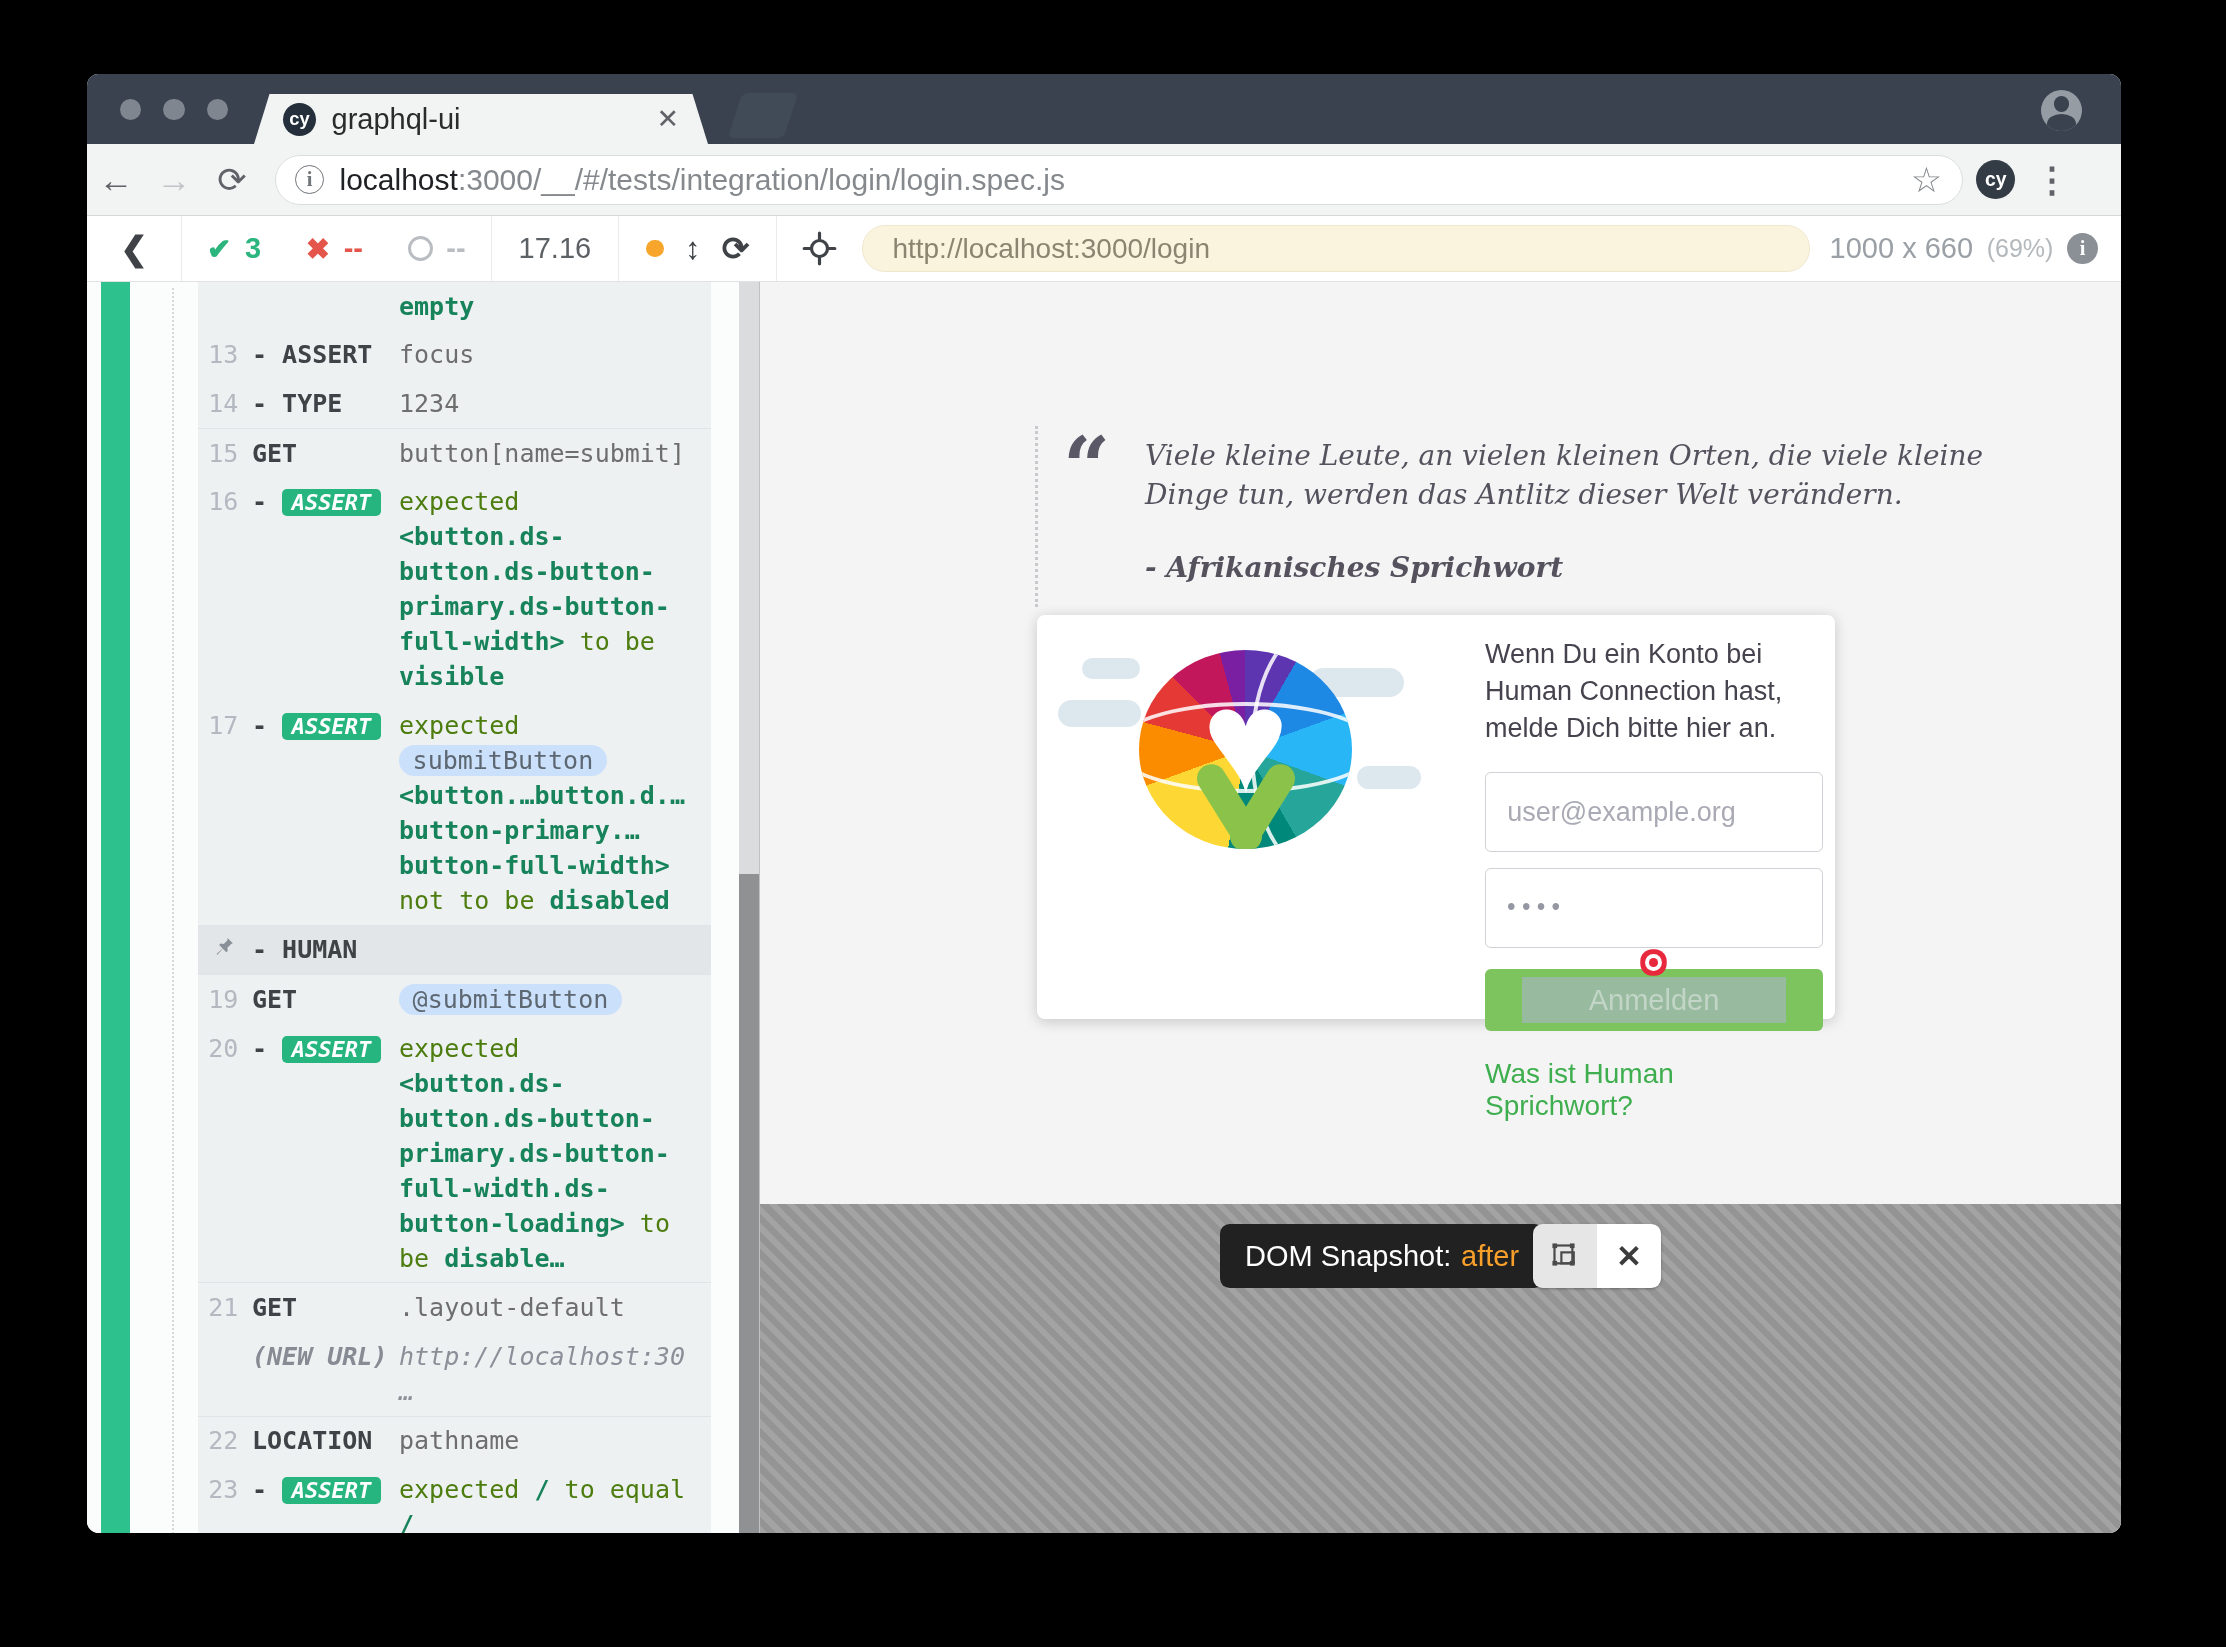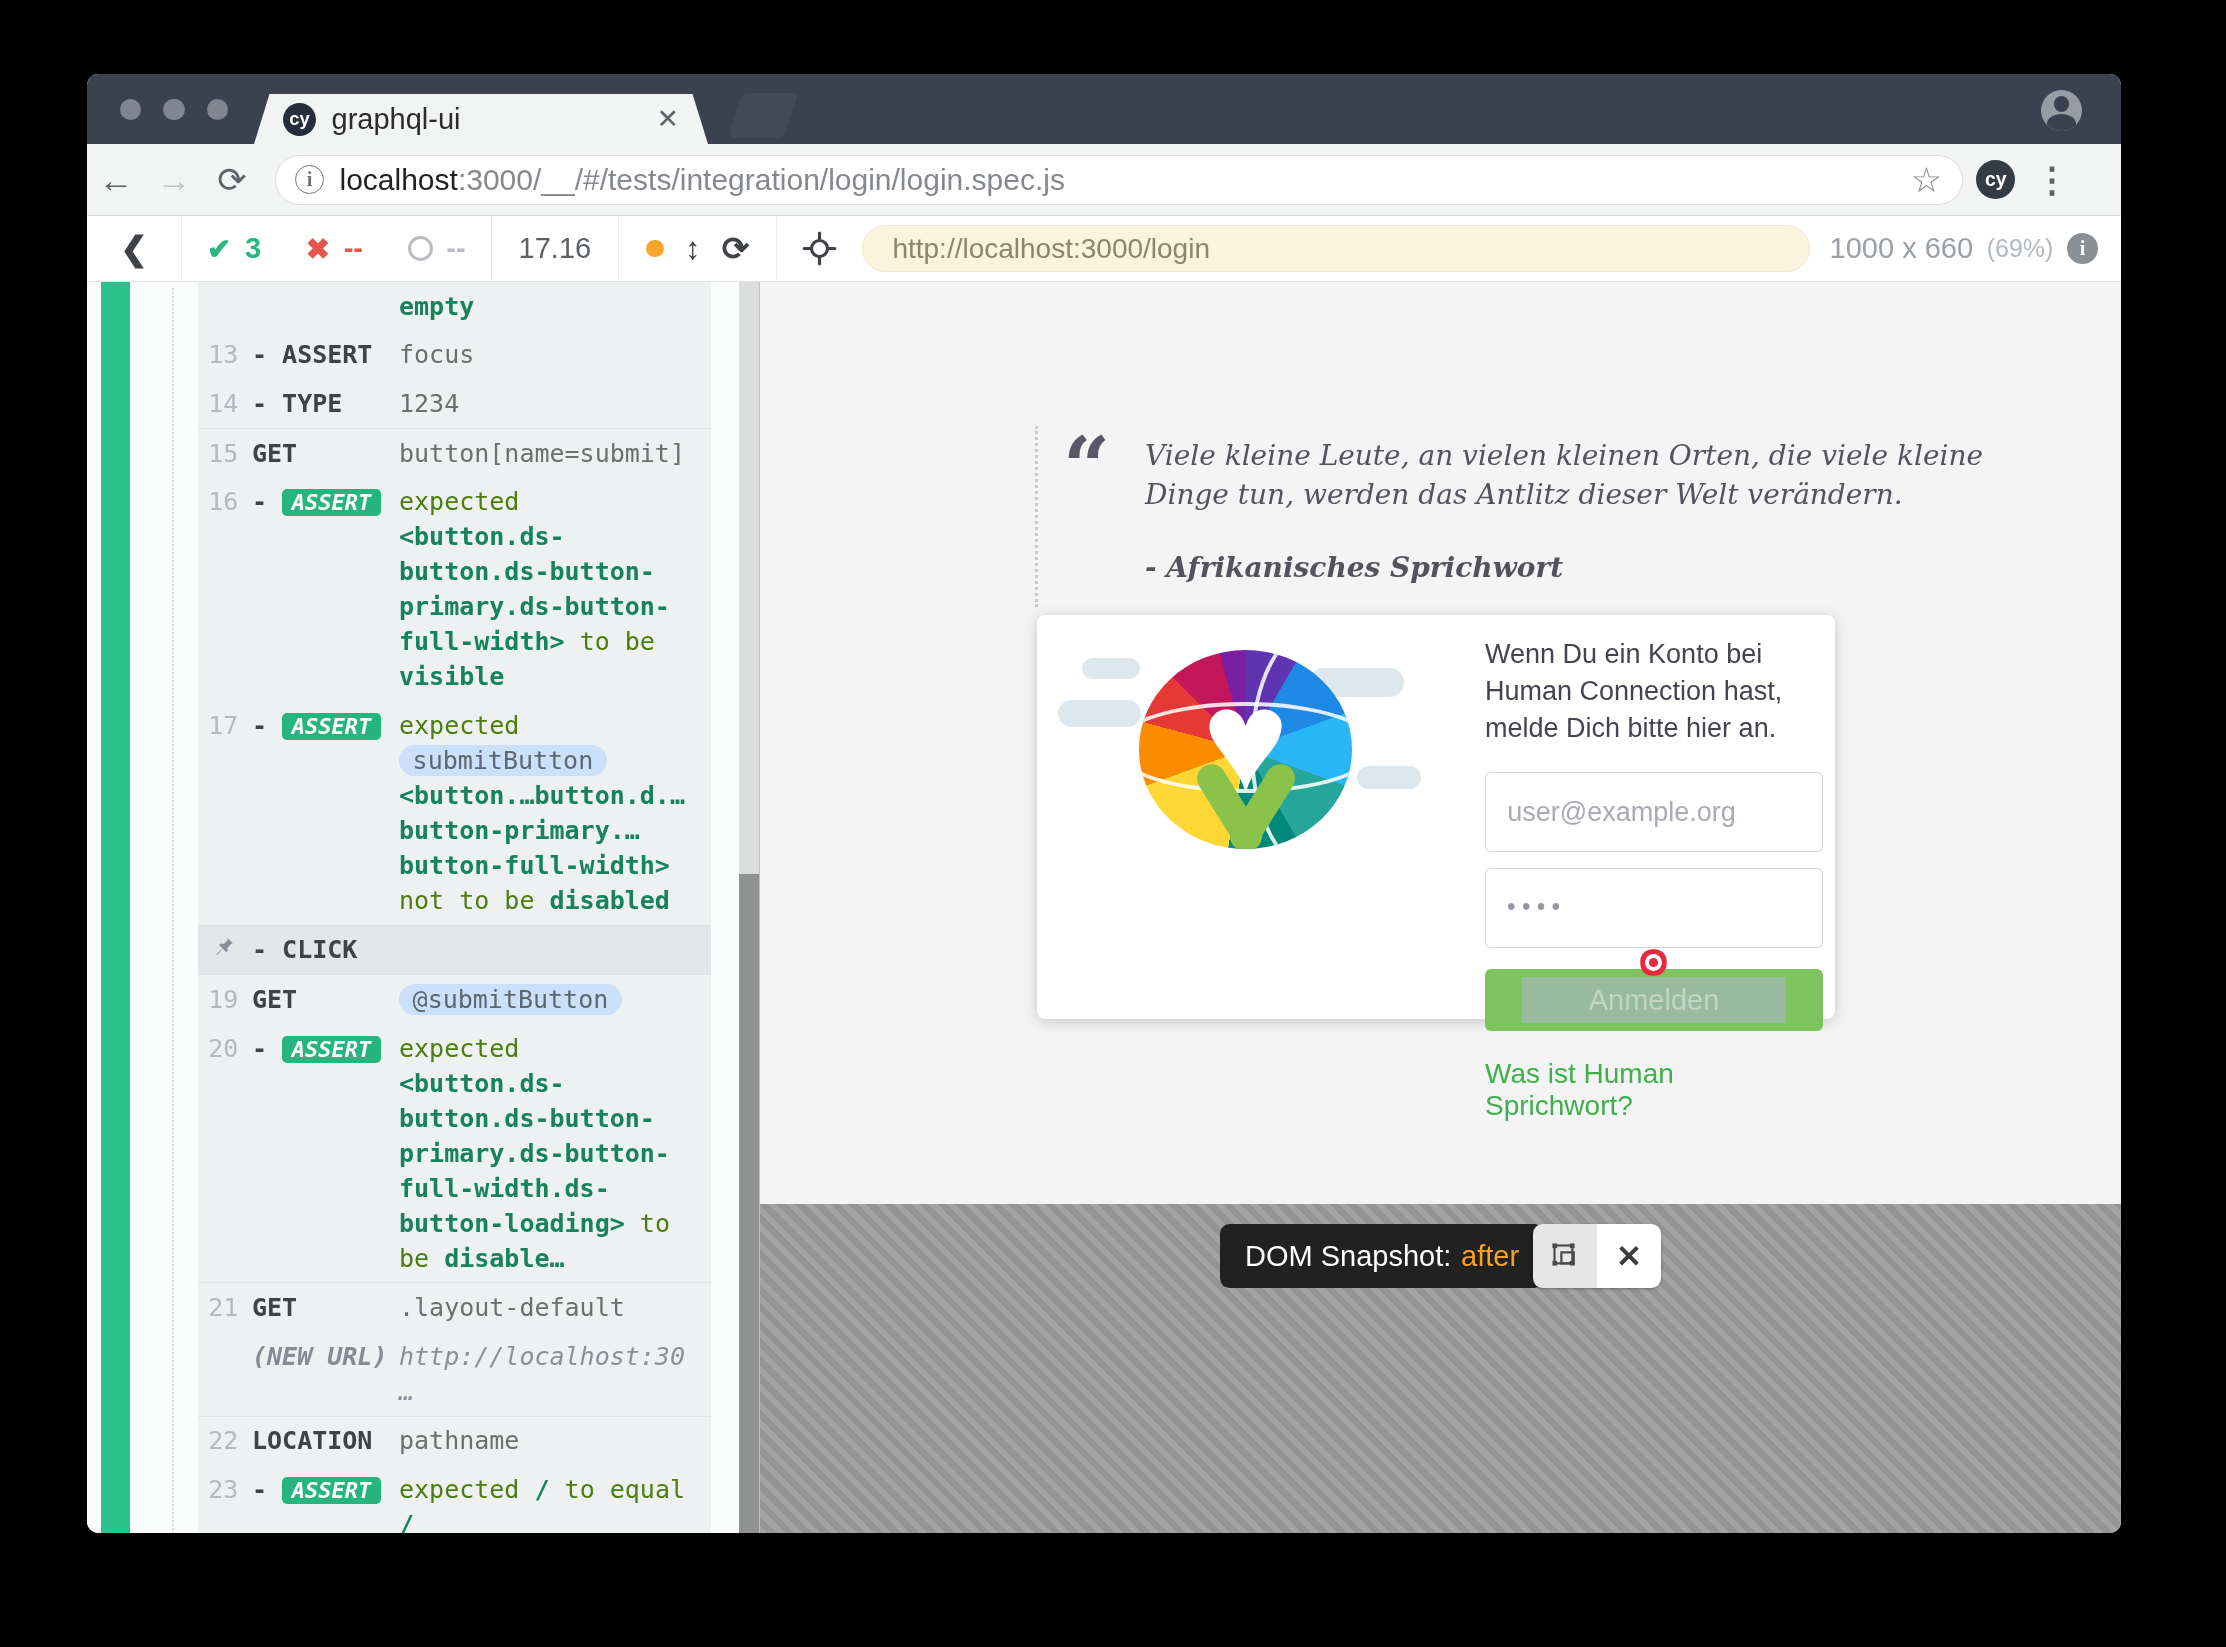--- a/index.html
+++ b/index.html
@@ -266,21 +266,21 @@
           </div>
           <div class="log-row divider">
             <span class="col-num">17</span>
             <span class="col-cmd"><span class="dash">- </span><span class="badge">ASSERT</span></span>
             <span class="col-val"><span class="seg-g">expected </span><span class="seg-pill">submitButton</span><span class="seg-g"> </span><span class="seg-gb">&lt;button.…button.d.…button-primary.…button-full-width&gt;</span><span class="seg-g"> not to be </span><span class="seg-gb">disabled</span></span>
           </div>
           <div class="log-row pinned divider">
             <span class="col-num"><svg class="pin-svg" viewBox="0 0 24 24" fill="#8a9097">
                 <path d="M14 2l5 5-1.6.6-3.6 3.6.4 3-1.4 1.4-3.4-3.4-5.2 5.9-.8-.8 5.9-5.2L5.9 8.7 7.3 7.3l3 .4 3.6-3.6z"></path>
               </svg></span>
-            <span class="col-cmd"><span class="dash">- </span><span>CLICK</span></span>
+            <span class="col-cmd"><span class="dash">- </span><span>HUMAN</span></span>
             <span class="col-val"></span>
           </div>
           <div class="log-row">
             <span class="col-num">19</span>
             <span class="col-cmd"><span>GET</span></span>
             <span class="col-val"><span class="seg-pill">@submitButton</span></span>
           </div>
           <div class="log-row divider">
             <span class="col-num">20</span>
             <span class="col-cmd"><span class="dash">- </span><span class="badge">ASSERT</span></span>

